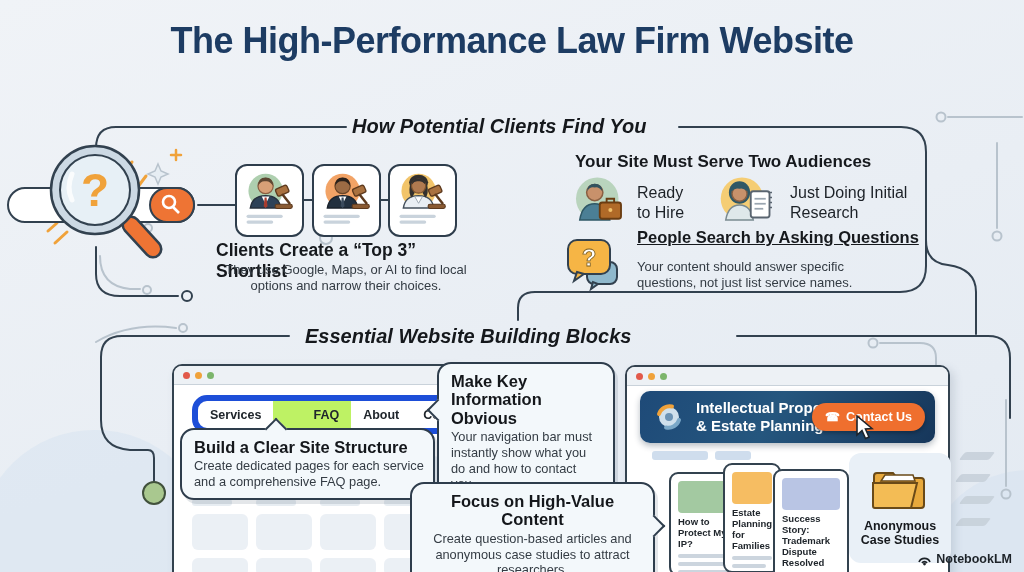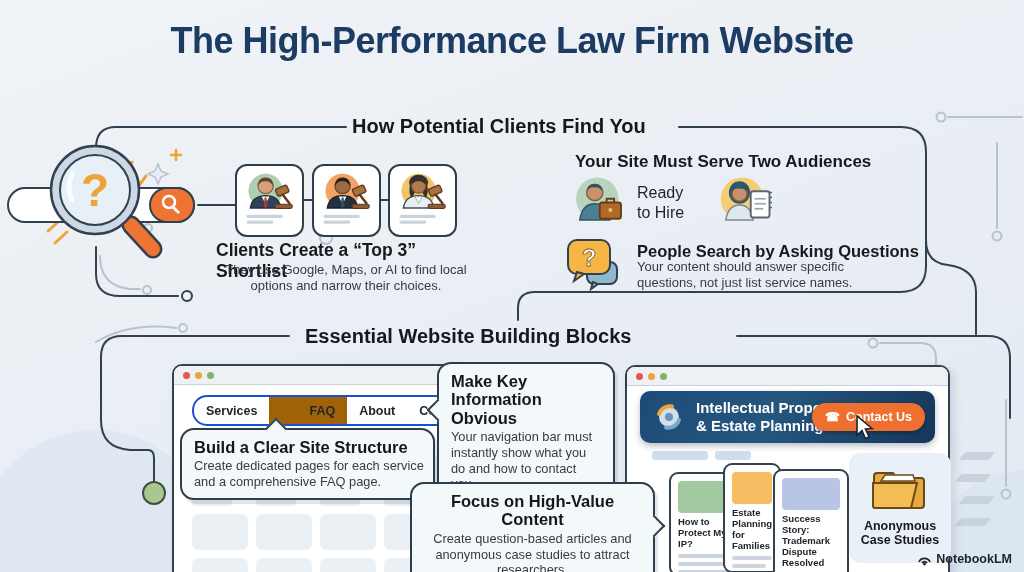--- a/index.html
+++ b/index.html
@@ -5,44 +5,44 @@
   html,body{margin:0;padding:0;background:#dfe5ec;}
   #canvas{
     position:relative;width:1024px;height:572px;overflow:hidden;
     background:linear-gradient(160deg,#f0f3f7 0%,#e9eef4 55%,#e3eaf2 100%);
     font-family:"Liberation Sans",sans-serif;color:#16191d;
   }
   .abs{position:absolute;}
   
   .main-title{left:0;right:0;top:20px;text-align:center;font-size:36px;font-weight:700;
     color:#1d3c63;letter-spacing:-0.5px;}
-  .sec-hdr{font-size:20px;font-weight:700;color:#15181c;white-space:nowrap;}
+  .sec-hdr{font-size:20px;font-weight:700;color:#15181c;white-space:nowrap;font-style:italic;}
   
   .callout{background:#f3f8fb;border:2px solid #2e3d4c;border-radius:14px;z-index:6;
     box-shadow:3px 4px 0 rgba(60,80,100,.14);padding:8px 12px;box-sizing:border-box;}
   .callout .ttl{font-size:16.5px;font-weight:700;line-height:1.12;color:#14171b;}
   .callout .bd{font-size:12.8px;line-height:1.22;color:#343c44;margin-top:2px;}
   .ptr{position:absolute;width:14px;height:14px;background:#f3f8fb;transform:rotate(45deg);}
   .ptr-top{border-left:2px solid #2e3d4c;border-top:2px solid #2e3d4c;top:-9px;}
   .ptr-left{border-left:2px solid #2e3d4c;border-bottom:2px solid #2e3d4c;left:-9px;}
   .ptr-right{border-top:2px solid #2e3d4c;border-right:2px solid #2e3d4c;right:-9px;}
   
   .p-card{width:65px;height:69px;background:#fff;border:2px solid #2e3d4c;border-radius:12px;z-index:3;}
   
   .browser{background:#fff;border:2px solid #33424f;border-radius:10px 10px 0 0;z-index:2;
     box-shadow:4px 4px 10px rgba(70,90,110,.18);box-sizing:border-box;}
   .chrome{height:18px;background:#edf1f5;border-bottom:1.5px solid #c9d2da;border-radius:8px 8px 0 0;
     display:flex;align-items:center;padding-left:9px;gap:5px;}
   .dot{width:7px;height:7px;border-radius:50%;}
   .dot-r{background:#e2594a;} .dot-o{background:#f0a23a;} .dot-g{background:#7cb56b;}
   
-  .navpill{position:absolute;left:18px;top:29px;height:27px;border:2px solid #1d4ed8;border-radius:15px;
+  .navpill{position:absolute;left:18px;top:29px;height:27px;border:6px solid #1d4ed8;border-radius:15px;
     background:#fff;display:flex;align-items:stretch;overflow:hidden;}
   .navitem{display:flex;align-items:center;padding:0 12px;font-size:12.5px;font-weight:700;color:#20262c;}
-  .navitem.active{background:#a16207;padding-left:40px;}
+  .navitem.active{background:#bef264;padding-left:40px;}
   
   .tile{position:absolute;background:#e5ebf2;border-radius:6px;}
   .bar{position:absolute;background:#e0e7ee;border-radius:3px;}
   
   .site-hdr{position:absolute;left:13px;right:13px;top:24px;height:52px;border-radius:10px;
     background:linear-gradient(120deg,#1e4a78 0%,#25567e 45%,#16365a 100%);
     display:flex;align-items:center;box-shadow:0 3px 6px rgba(20,40,60,.3);}
   .brand{color:#fff;font-weight:700;font-size:15px;line-height:1.2;margin-left:10px;}
   .cta{position:absolute;right:10px;top:12px;height:28px;padding:0 13px;background:#ef6f2e;border:none;
     border-radius:14px;color:#fff;font-weight:700;font-size:12.5px;font-family:"Liberation Sans",sans-serif;
@@ -207,29 +207,30 @@
     <path d="M 11 13 Q 11 8 17 8 Q 23 8 23 13 Q 20 10 17 11 Q 13 10 11 13 Z" fill="#2f5866"></path>
     <path d="M 6 36 Q 8 24 17 24 Q 26 24 28 36 Z" fill="#dfe8ea" stroke="#7a8a90" stroke-width="1.2"></path>
     <g>
       <rect x="26" y="13" width="15" height="21" rx="2" fill="#ffffff" stroke="#5a6570" stroke-width="1.5"></rect>
       <line x1="29" y1="19" x2="38" y2="19" stroke="#9aa6b0" stroke-width="1.4"></line>
       <line x1="29" y1="23" x2="38" y2="23" stroke="#9aa6b0" stroke-width="1.4"></line>
       <line x1="29" y1="27" x2="36" y2="27" stroke="#9aa6b0" stroke-width="1.4"></line>
       <path d="M 41 14 h 2 m -2 4 h 2 m -2 4 h 2 m -2 4 h 2" stroke="#5a6570" stroke-width="1.2"></path>
     </g>
   </svg>
+  <div class="abs aud-label" style="left:790px;top:183px;width:130px;">Just Doing Initial Research</div>
 
   <svg class="abs" style="left:563px;top:236px;" width="64" height="58" viewBox="0 0 64 58">
     <rect x="24" y="26" width="30" height="22" rx="7" fill="#8fb8cc" stroke="#32414f" stroke-width="2"></rect>
     <path d="M 30 46 l -2 7 7 -5 Z" fill="#8fb8cc" stroke="#32414f" stroke-width="2"></path>
     <rect x="5" y="4" width="42" height="34" rx="9" fill="#f6b545" stroke="#32414f" stroke-width="2"></rect>
     <path d="M 14 36 l -3 9 10 -7 Z" fill="#f6b545" stroke="#32414f" stroke-width="2"></path>
     <text x="26" y="30" text-anchor="middle" font-family="Liberation Sans,sans-serif" font-size="24" font-weight="700" fill="#ffffff" stroke="#7a5a1a" stroke-width="0.8">?</text>
   </svg>
-  <div class="abs" style="left:637px;top:242px;font-size:16.5px;font-weight:700;">People Search by Asking Questions</div>
+  <div class="abs" style="left:637px;top:228px;font-size:16.5px;font-weight:700;text-decoration:underline;">People Search by Asking Questions</div>
   <div class="abs" style="left:637px;top:259px;width:240px;font-size:13px;line-height:1.25;color:#333b43;">Your content should answer specific questions, not just list service names.</div>
 
   <div class="abs sec-hdr" style="left:305px;top:325px;">Essential Website Building Blocks</div>
 
   <div class="abs browser" style="left:172px;top:364px;width:290px;height:210px;">
     <div class="chrome">
       <span class="dot dot-r"></span>
       <span class="dot dot-o"></span>
       <span class="dot dot-g"></span>
     </div>

